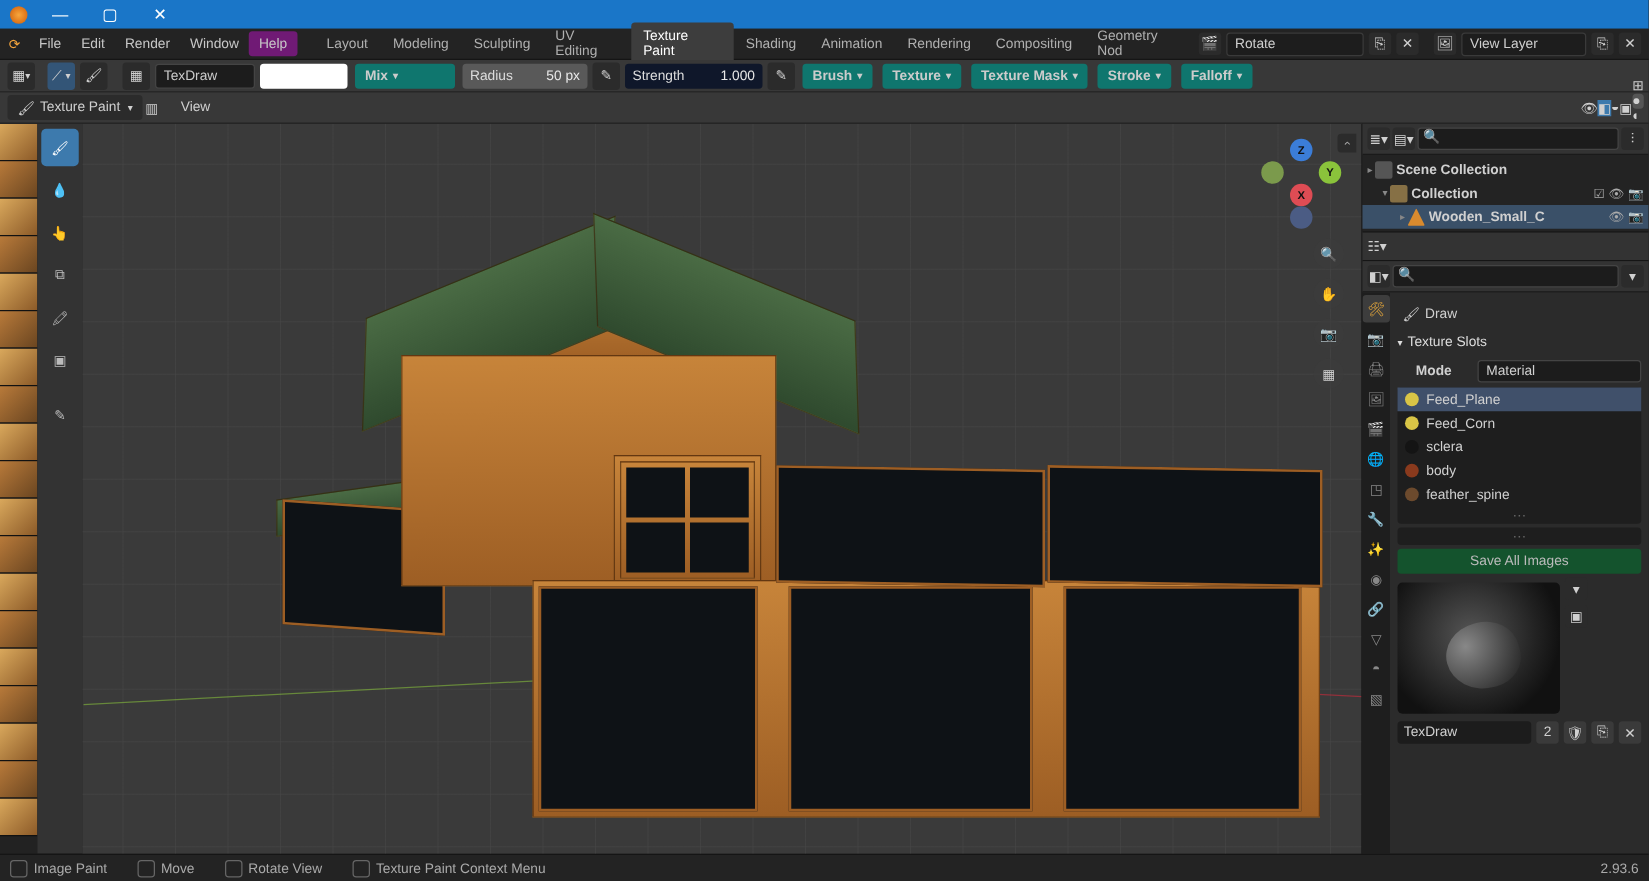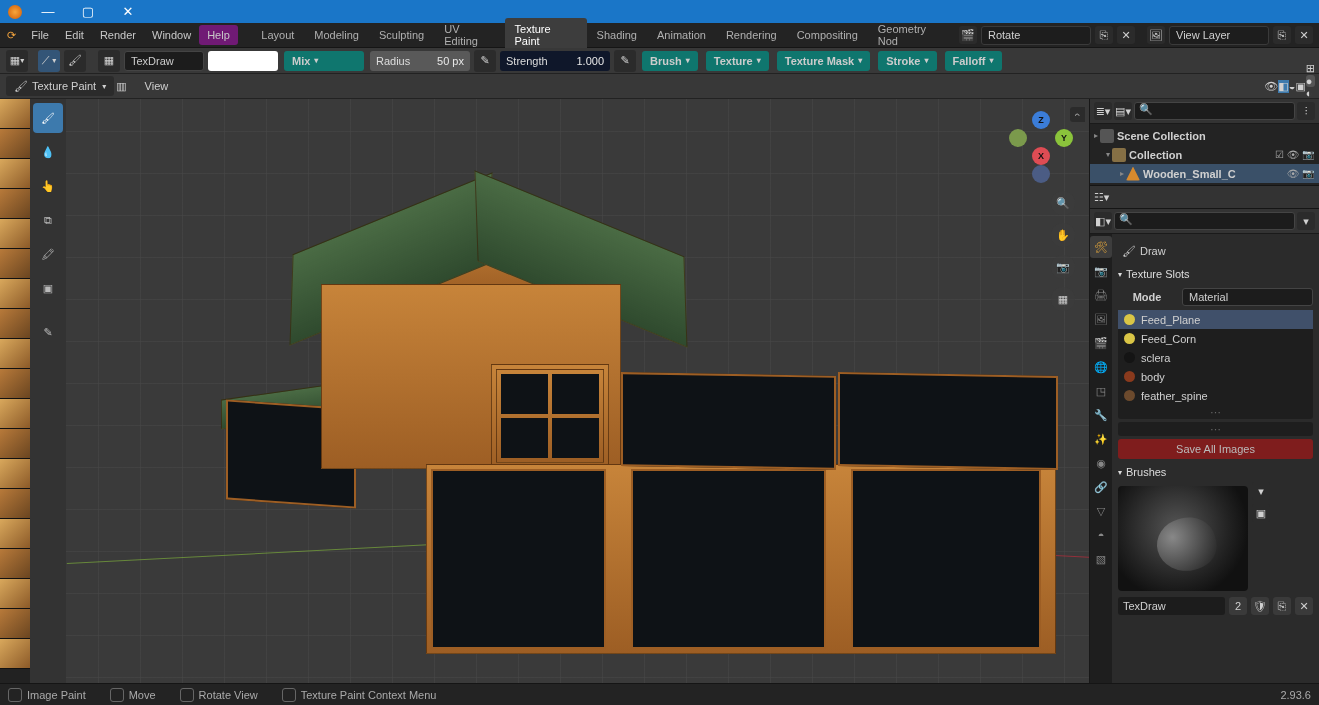--- a/index.html
+++ b/index.html
@@ -124,21 +124,21 @@
 .ptab{width:22px;height:22px;display:flex;align-items:center;justify-content:center;cursor:pointer;color:#888;margin-bottom:2px;border-radius:3px;}
 .ptab.active{background:#3d3d3d;color:#e8a93b;}
 .props-body{flex:1;background:#2b2b2b;overflow-y:auto;padding:4px 6px;}
 .p-row{display:flex;align-items:center;margin:3px 0;height:20px;}
 .p-hdr{display:flex;align-items:center;height:20px;color:#ddd;cursor:pointer;}
 .p-hdr::before{content:"▾";font-size:8px;margin-right:4px;}
 .p-list{background:#1e1e1e;border-radius:3px;margin:3px 0;}
 .p-li{display:flex;align-items:center;height:19px;padding:0 6px;cursor:pointer;}
 .p-li.sel{background:#40506a;}
 .p-li .dot{width:11px;height:11px;border-radius:50%;margin-right:6px;}
-.p-btn{background:#7f1d1d;border-radius:3px;height:20px;display:flex;align-items:center;justify-content:center;cursor:pointer;margin:3px 0;color:#bbb;}
+.p-btn{background:#14532d;border-radius:3px;height:20px;display:flex;align-items:center;justify-content:center;cursor:pointer;margin:3px 0;color:#bbb;}
 .p-dd{background:#1c1c1c;border:1px solid #444;border-radius:3px;height:18px;padding:0 6px;display:flex;align-items:center;flex:1;}
 .small-add { width:18px;height:18px;background:#2b2b2b;border-radius:3px;display:flex;align-items:center;justify-content:center;margin-left:4px;cursor:pointer;}
 
 .brush-prev{width:130px;height:105px;background:radial-gradient(circle at 45% 40%,#555 0,#222 55%,#111 75%);border-radius:4px;margin:4px 0;position:relative;}
 .brush-prev::after{content:"";position:absolute;inset:30% 25% 20% 30%;border-radius:50% 50% 45% 55%;background:radial-gradient(circle at 30% 30%,#888,#1a1a1a);transform:rotate(-15deg);}
 .brush-foot{display:flex;align-items:center;gap:4px;height:22px;margin-top:auto;}
 .brush-foot .tf{flex:1;background:#1c1c1c;border-radius:3px;height:18px;padding:0 5px;display:flex;align-items:center;}
 .brush-foot .ic{width:18px;height:18px;background:#3a3a3a;border-radius:3px;display:flex;align-items:center;justify-content:center;cursor:pointer;}
 
 
@@ -426,21 +426,20 @@
             <span class="dot" style="background:#6c4a2d;"></span>
             <span>feather_spine</span>
           </div>
           <div class="p-li" style="justify-content:center;height:14px;color:#666;">⋯</div>
         </div>
 
         <div class="p-li" style="justify-content:center;height:14px;color:#666;background:#1e1e1e;border-radius:3px;">⋯</div>
 
         <div class="p-btn">Save All Images</div>
 
-        <div class="p-hdr">Brushes</div>
         <div style="display:flex;gap:4px;">
           <div class="brush-prev"></div>
           <div style="display:flex;flex-direction:column;gap:4px;">
             <div class="small-add" style="margin:0;">▾</div>
             <div class="small-add" style="margin:0;">▣</div>
           </div>
         </div>
 
         <div class="brush-foot">
           <div class="tf">TexDraw</div>

